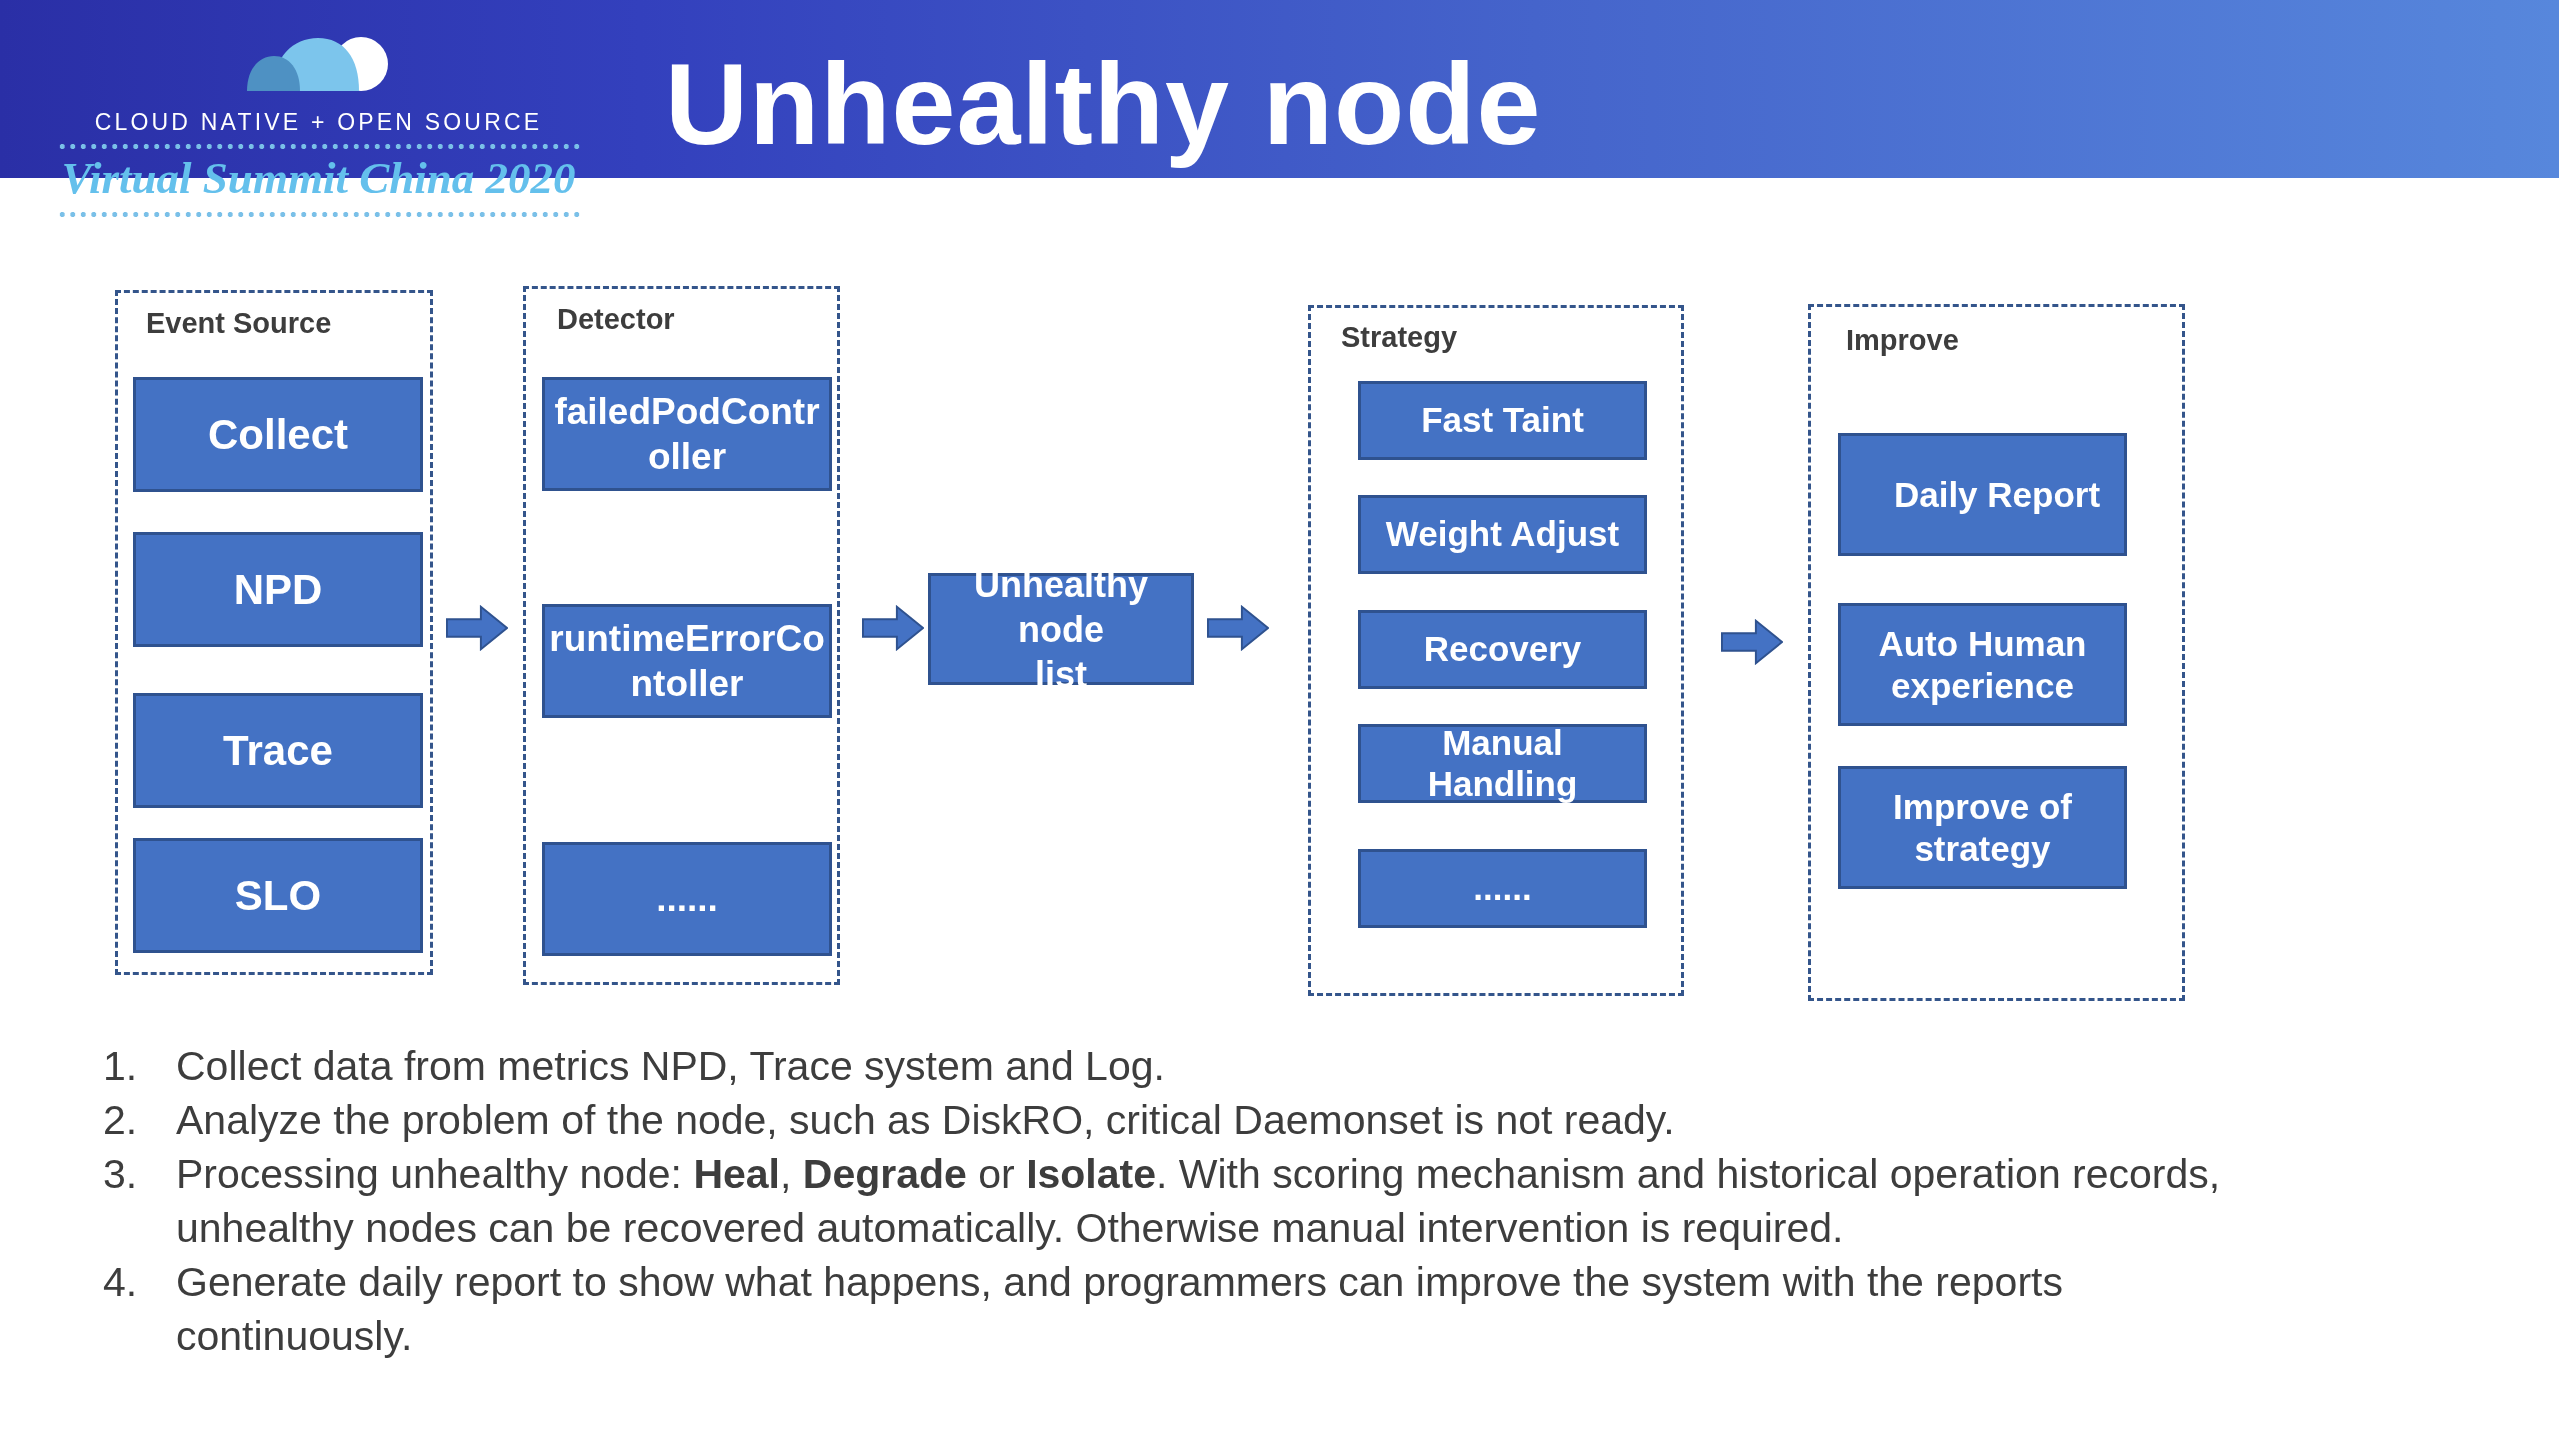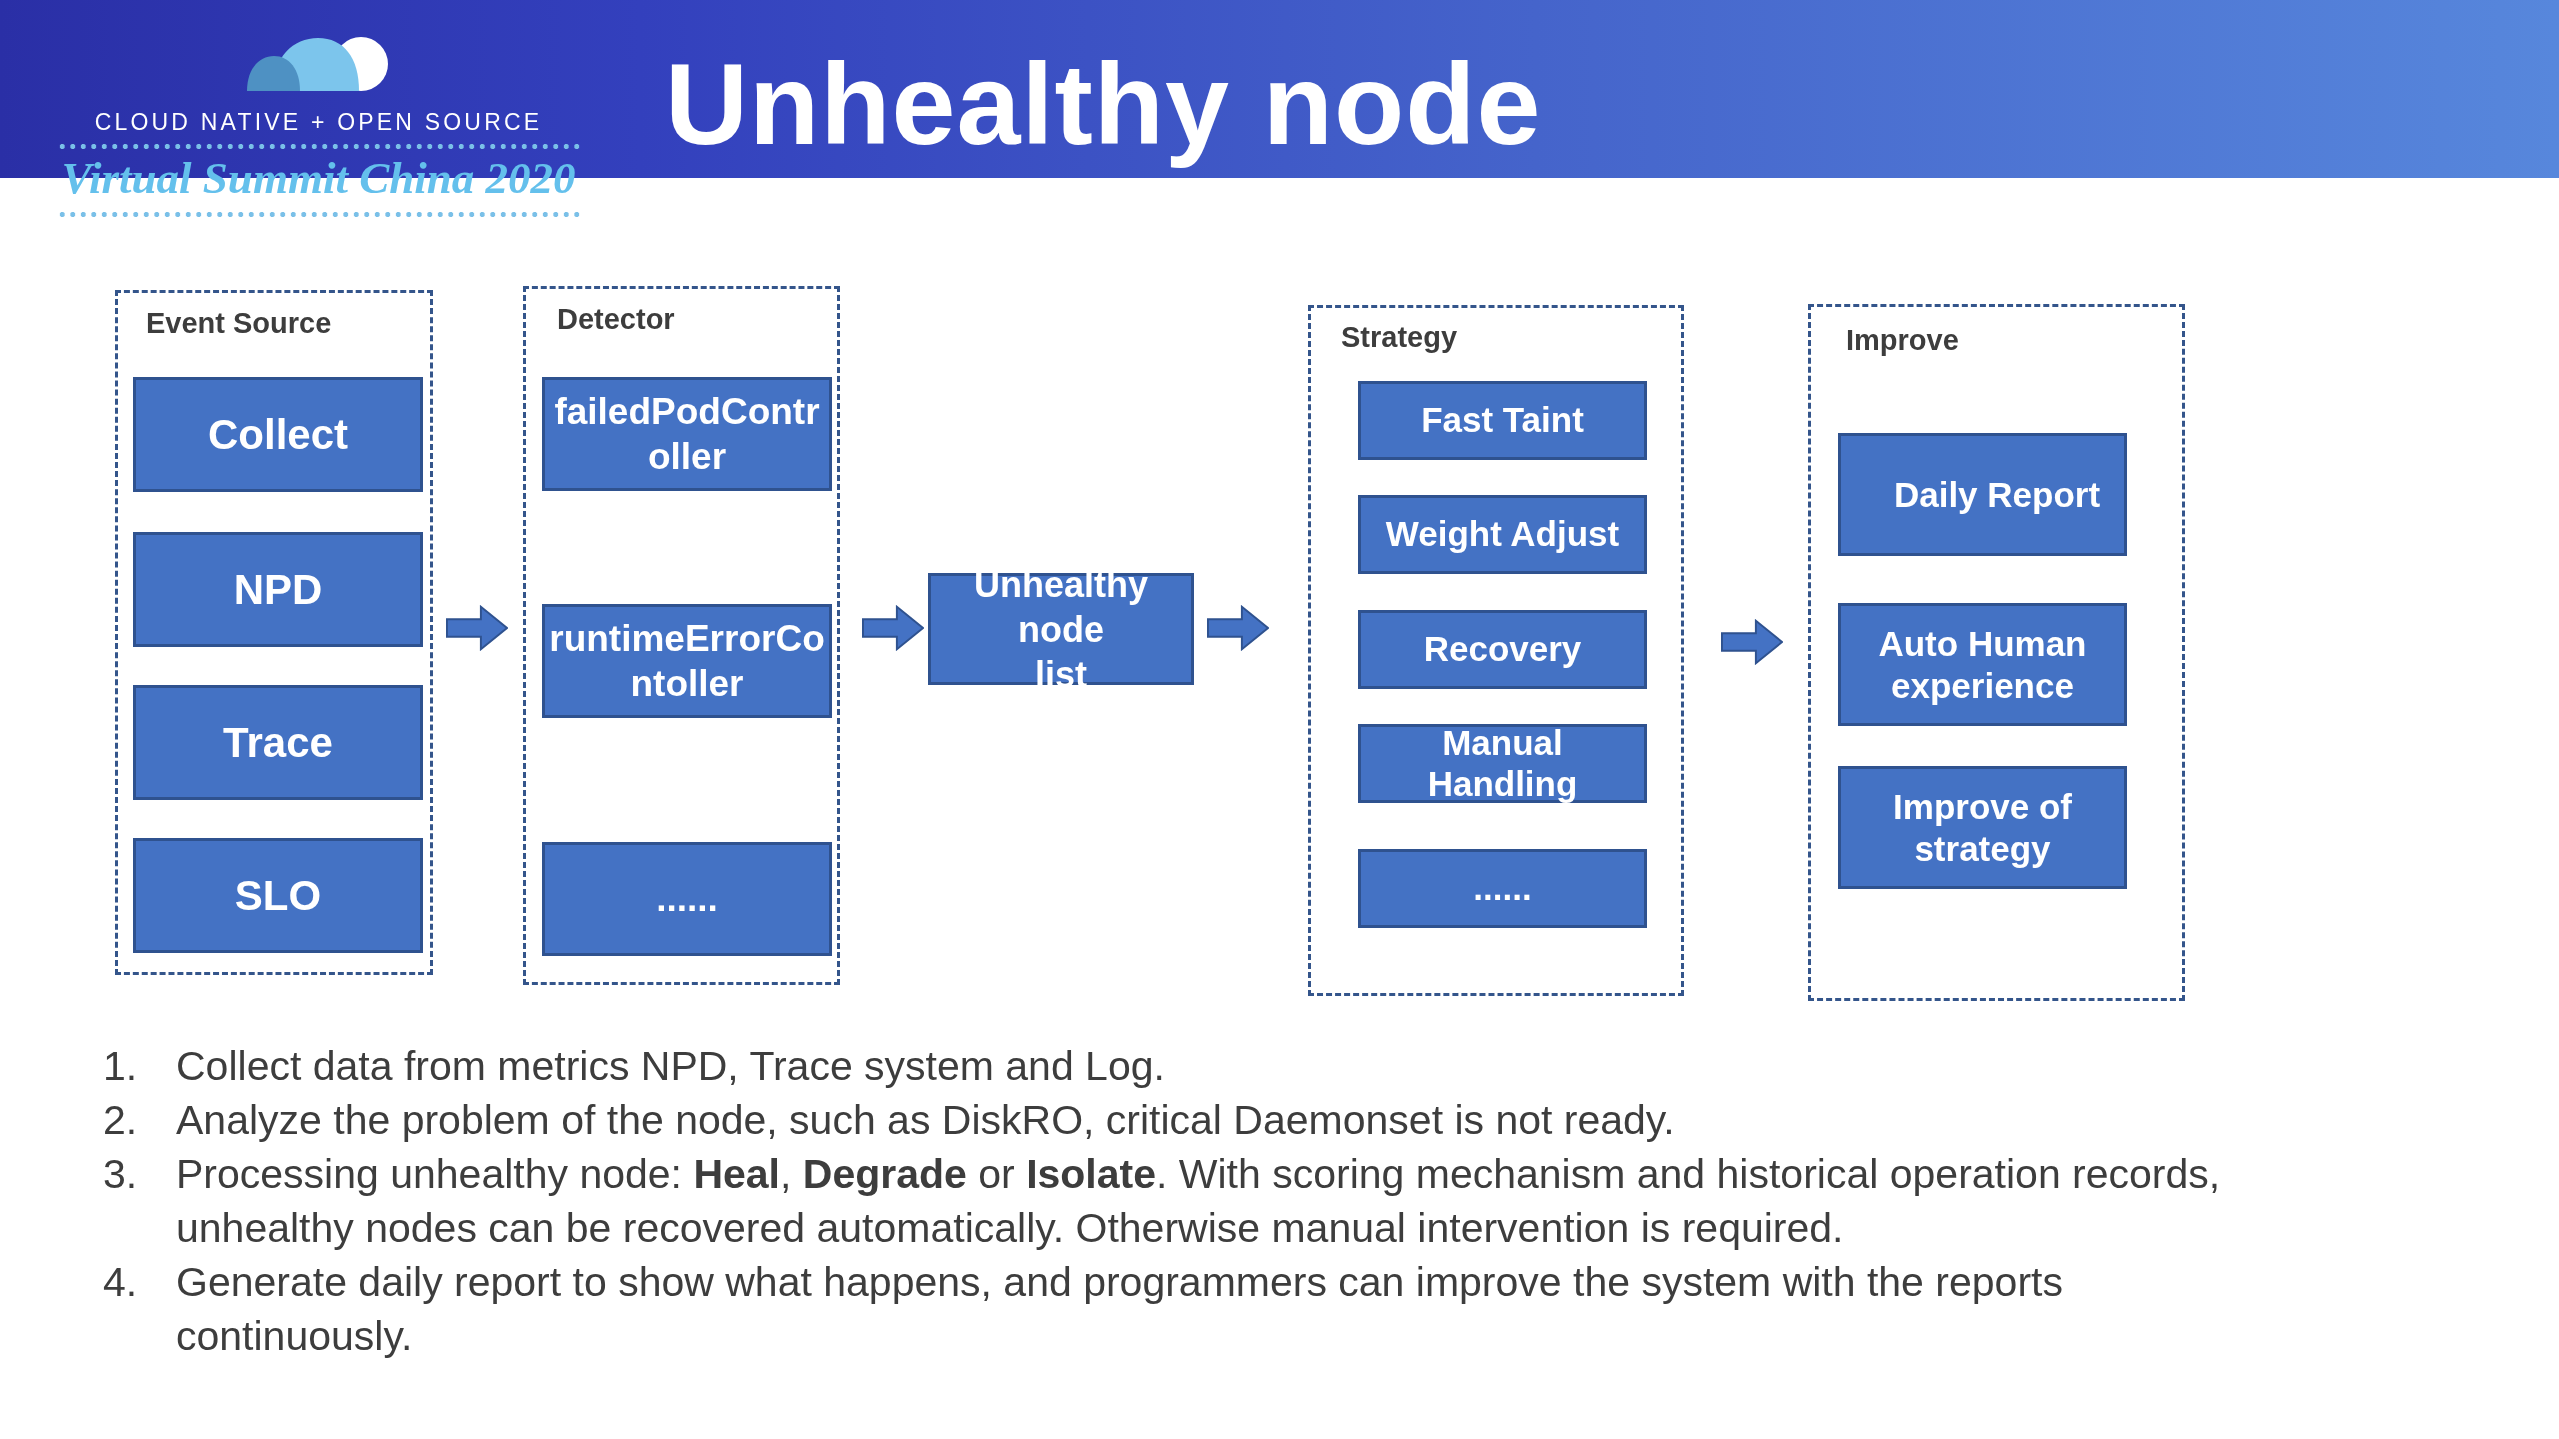--- a/index.html
+++ b/index.html
@@ -48,21 +48,21 @@
   .p-det .panel-label{left:31px;top:14px;}
   .p-str .panel-label{left:30px;top:13px;}
   .p-imp .panel-label{left:35px;top:17px;}
   .node{
     position:absolute;background:#4472c4;border:3px solid #2f528f;
     display:flex;align-items:center;justify-content:center;text-align:center;
     color:#ffffff;font-weight:700;box-sizing:border-box;line-height:1.22;
   }
   
   .p-es .node{left:15px;width:290px;height:115px;font-size:42px;}
-  .es-n1{top:84px;} .es-n2{top:239px;} .es-n3{top:392px;} .es-n4{top:545px;}
+  .es-n1{top:84px;} .es-n2{top:239px;} .es-n3{top:400px;} .es-n4{top:545px;}
   
   .p-det .node{left:16px;width:290px;height:114px;font-size:37px;}
   .det-n1{top:88px;} .det-n2{top:315px;} .det-n3{top:553px;}
   
   .p-str .node{left:47px;width:289px;height:79px;font-size:35px;line-height:1.15;}
   .str-n1{top:73px;} .str-n2{top:187px;} .str-n3{top:302px;} .str-n4{top:416px;height:82px;} .str-n5{top:541px;height:82px;}
   
   .p-imp .node{left:27px;width:289px;height:123px;font-size:35px;line-height:1.2;}
   .imp-n1{top:126px;padding-left:29px;} .imp-n2{top:296px;height:120px;} .imp-n3{top:459px;}
   

